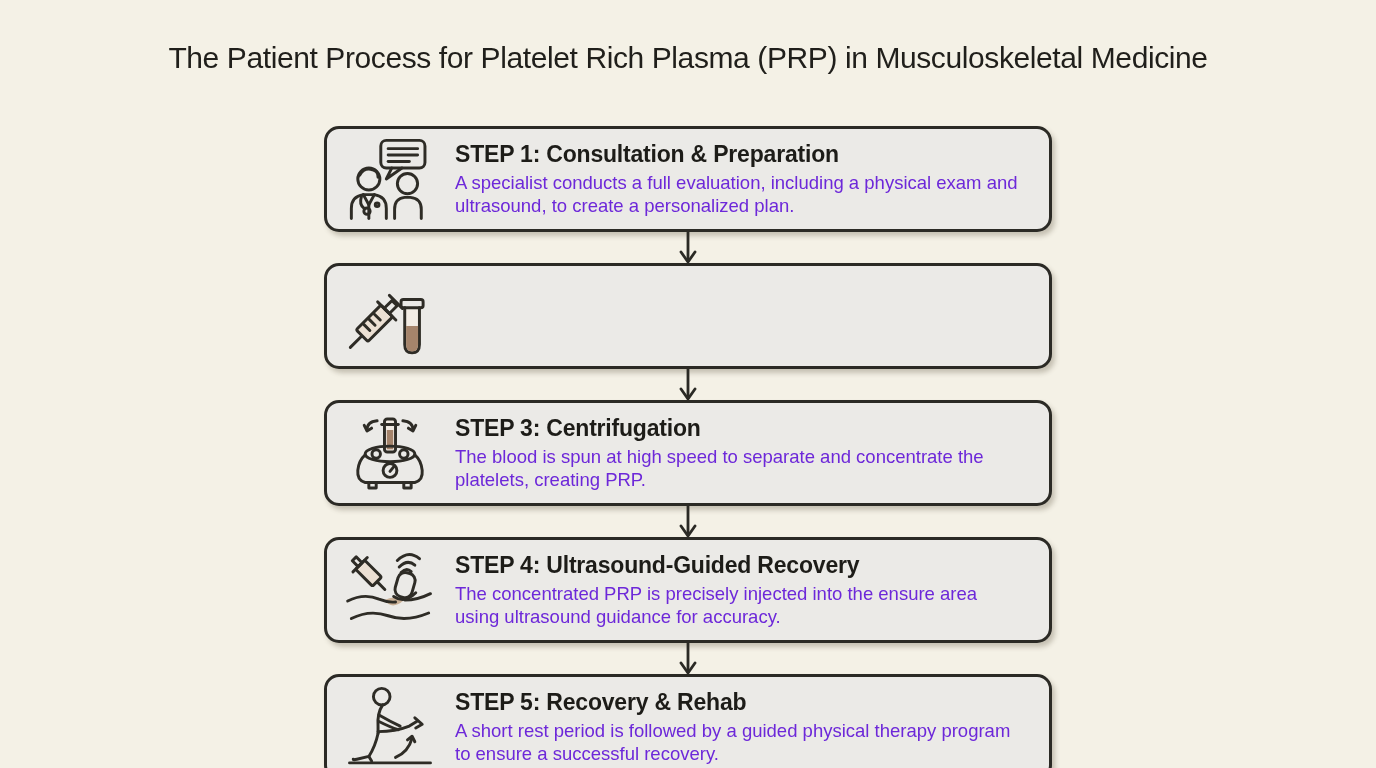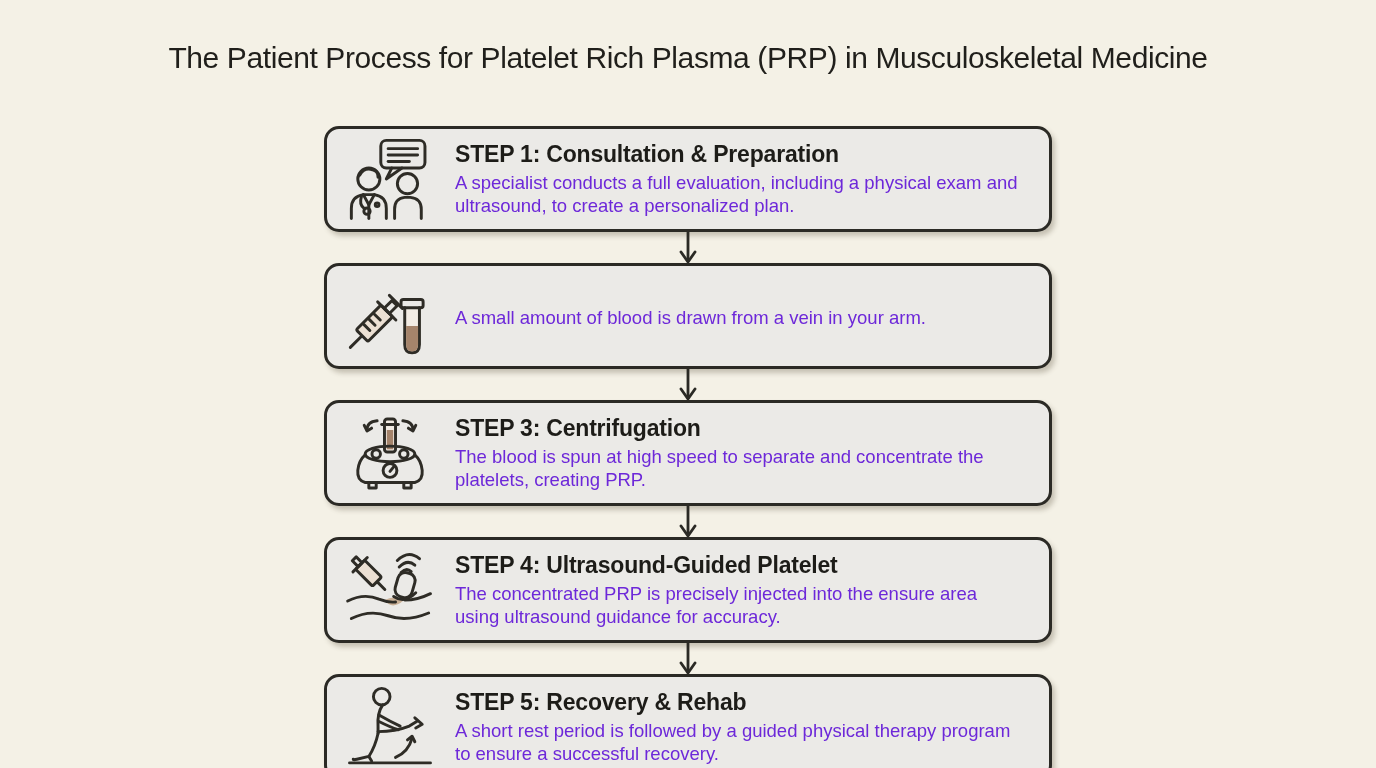--- a/index.html
+++ b/index.html
@@ -118,21 +118,20 @@
           <line x1="31" y1="48" x2="40" y2="48"></line>
           <line x1="31" y1="56" x2="40" y2="56"></line>
           <line x1="31" y1="64" x2="40" y2="64"></line>
         </g>
         <path d="M66 36 L66 76 Q66 85 74 85 Q82 85 82 76 L82 36" fill="#f2ece4"></path>
         <path d="M67.5 56 L67.5 76 Q67.5 83.5 74 83.5 Q80.5 83.5 80.5 76 L80.5 56 Z" fill="#a5846b" stroke="none"></path>
         <rect x="62" y="27" width="24" height="9" rx="2.5"></rect>
       </svg>
     </div>
     <div class="step-text">
-      <div class="step-desc">A small amount of blood is drawn from a vein in your arm.</div>
     </div>
   </div>
 
   <div class="arrow">
     <svg class="arrow-svg" width="20" height="31" viewBox="0 0 20 31">
       <line x1="10" y1="0" x2="10" y2="29"></line>
       <polyline points="3,20 10,30 17,20"></polyline>
     </svg>
   </div>
 
@@ -183,21 +182,21 @@
           <rect x="19" y="14" width="14" height="26" rx="2" fill="#ece0d3"></rect>
           <line x1="15" y1="14" x2="37" y2="14"></line>
           <rect x="23" y="5" width="6" height="9"></rect>
         </g>
         <path d="M4 57 Q22 48 38 55 Q48 59 56 58"></path>
         <path d="M66 56 Q80 56 94 49"></path>
         <path d="M8 76 Q28 66 48 73 Q68 80 92 70"></path>
       </svg>
     </div>
     <div class="step-text">
-      <div class="step-title">STEP 4: Ultrasound-Guided Platelet</div>
+      <div class="step-title">STEP 4: Ultrasound-Guided Recovery</div>
       <div class="step-desc">The concentrated PRP is precisely injected into the ensure area using ultrasound guidance for accuracy.</div>
     </div>
   </div>
 
   <div class="arrow">
     <svg class="arrow-svg" width="20" height="31" viewBox="0 0 20 31">
       <line x1="10" y1="0" x2="10" y2="29"></line>
       <polyline points="3,20 10,30 17,20"></polyline>
     </svg>
   </div>

